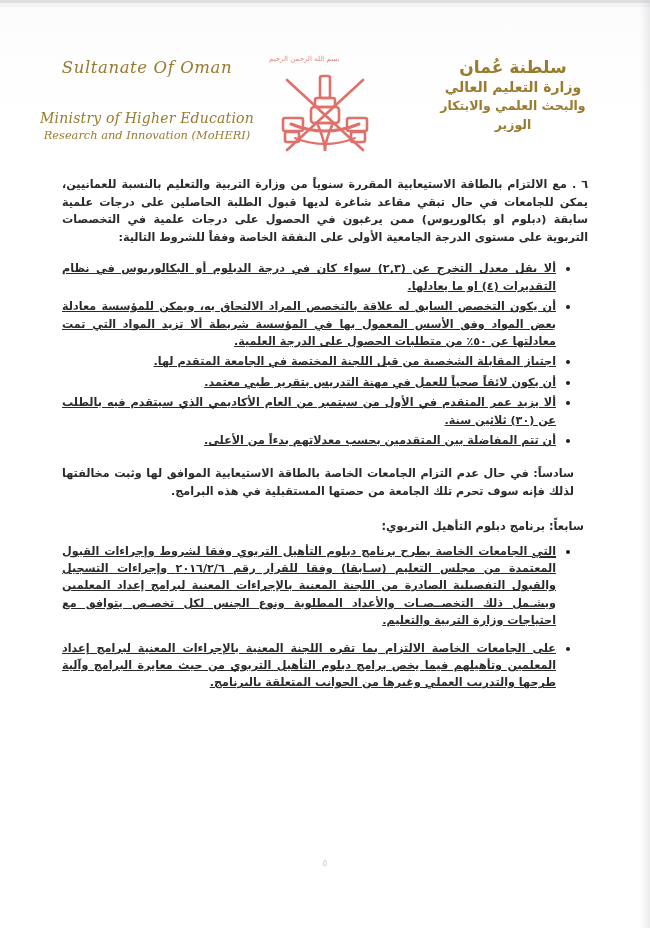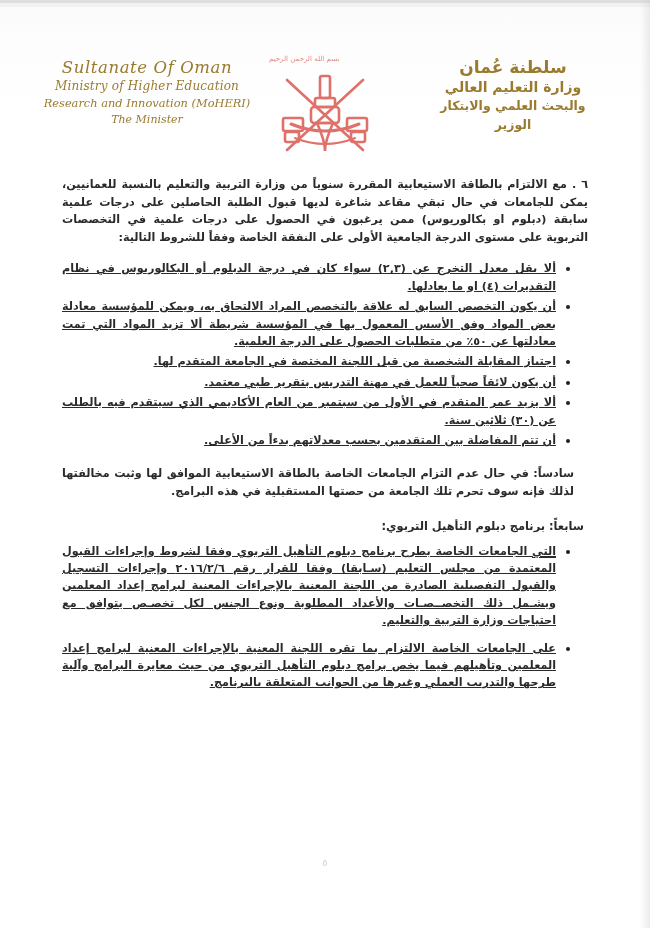--- a/index.html
+++ b/index.html
@@ -54,23 +54,24 @@
     font-style: italic;
     direction: ltr;
   }
   .lh-en .l1 {
     font-size: 16.5px;
     letter-spacing: .6px;
     line-height: 20px;
     font-weight: 400;
   }
   .lh-en .l2 {
-    font-size: 12px;
+    font-size: 14px;
     line-height: 17px;
     letter-spacing: .2px;
+    margin-top: 32px;
   }
   .lh-en .l3 {
     font-size: 11.4px;
     line-height: 16px;
   }
   .lh-en .l4 {
     font-size: 11px;
     line-height: 17px;
   }
 
@@ -206,21 +207,20 @@
 <body>
 
 <div class="page">
 
   <div class="letterhead">
 
     <div class="lh-en">
       <div class="l1">Sultanate Of Oman</div>
       <div class="l2">Ministry of Higher Education</div>
       <div class="l3">Research and Innovation (MoHERI)</div>
-      <div class="l4">The Minister</div>
     </div>
 
     <div class="emblem">
       <div class="basmala">بسم الله الرحمن الرحيم</div>
       <svg width="108" height="100" viewBox="0 0 108 100" aria-hidden="true">
         <g stroke="#e0706a" fill="#e0706a" stroke-width="2.6" stroke-linecap="round">
 
           <line x1="16" y1="16" x2="92" y2="86"></line>
           <line x1="92" y1="16" x2="16" y2="86"></line>
 

